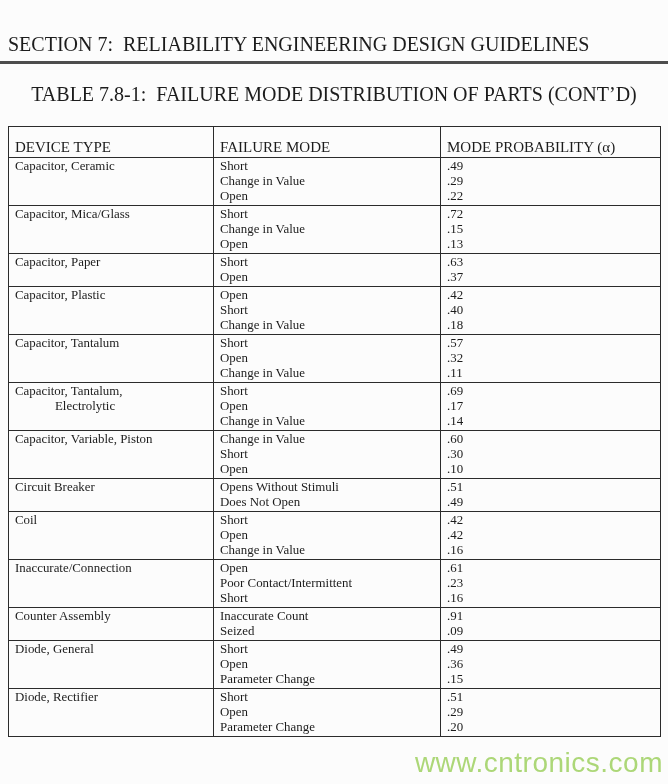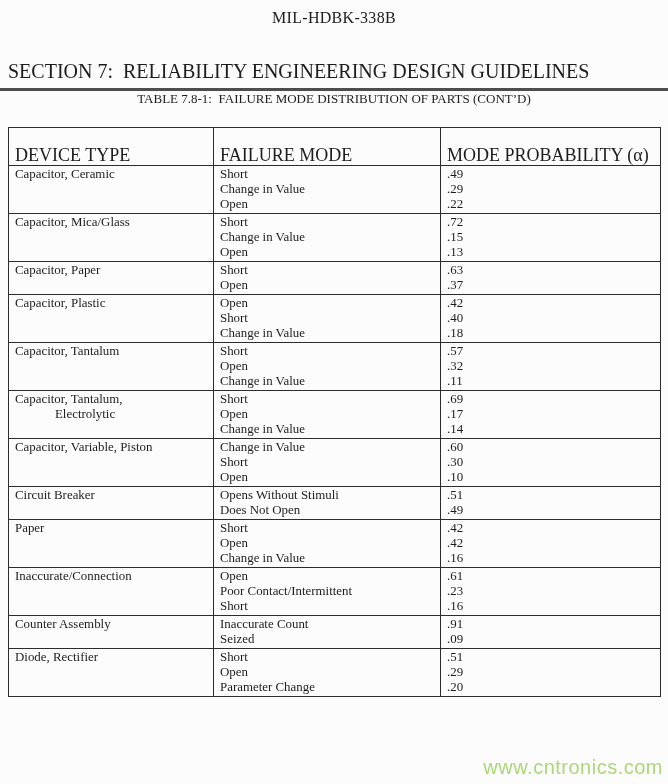--- a/index.html
+++ b/index.html
@@ -24,22 +24,23 @@
     white-space: pre-wrap;
   }
   .section-heading {
     margin-top: 33px;
     padding: 0 8px 5px 8px;
     font-size: 20px;
     border-bottom: 3px solid #4d4d4d;
     white-space: pre-wrap;
   }
   .table-title {
+    margin-top: 19px;
     text-align: center;
-    font-size: 13px;
+    font-size: 20px;
     white-space: pre-wrap;
   }
   table.fm-table {
     margin: 20px 0 0 8px;
     width: 652px;
     border-collapse: collapse;
     table-layout: fixed;
   }
   table.fm-table col.c1 { width: 205px; }
   table.fm-table col.c2 { width: 227px; }
@@ -49,44 +50,43 @@
     vertical-align: top;
     font-weight: normal;
     text-align: left;
     padding: 1px 2px 1px 6px;
     font-size: 12.9px;
     line-height: 15px;
     white-space: pre-wrap;
   }
   table.fm-table th {
     height: 17px;
-    font-size: 18px;
+    font-size: 15px;
     line-height: 16px;
-    padding-top: 19px;
+    padding-top: 12px;
     padding-bottom: 1px;
   }
   td.mode-cell div, td.prob-cell div, td.device-cell div { line-height: 15px; }
   td.device-cell div.indent { padding-left: 40px; }
   td.prob-cell { padding-left: 48px; }
   .watermark {
     position: absolute;
     right: 5px;
     bottom: 5px;
     font-family: "Liberation Sans", sans-serif;
-    font-size: 20px;
+    font-size: 28px;
     letter-spacing: 0.5px;
     opacity: 0.85;
     pointer-events: none;
   }
 </style>
 </head>
 <body>
 
 <div class="page">
-  <div class="doc-title">MIL-HDBK-338B</div>
   <div class="section-heading">SECTION 7:  RELIABILITY ENGINEERING DESIGN GUIDELINES</div>
   <div class="table-title">TABLE 7.8-1:  FAILURE MODE DISTRIBUTION OF PARTS (CONT’D)</div>
 
   <table class="fm-table">
     <colgroup>
         <col class="c1">
         <col class="c2">
         <col class="c3">
       </colgroup>
     <thead>
@@ -131,35 +131,40 @@
           <td class="device-cell"><div>Capacitor, Variable, Piston</div></td>
           <td class="mode-cell"><div>Change in Value</div><div>Short</div><div>Open</div></td>
           <td class="prob-cell"><div>.60</div><div>.30</div><div>.10</div></td>
         </tr>
         <tr>
           <td class="device-cell"><div>Circuit Breaker</div></td>
           <td class="mode-cell"><div>Opens Without Stimuli</div><div>Does Not Open</div></td>
           <td class="prob-cell"><div>.51</div><div>.49</div></td>
         </tr>
         <tr>
-          <td class="device-cell"><div>Paper</div></td>
+          <td class="device-cell"><div>Coil</div></td>
           <td class="mode-cell"><div>Short</div><div>Open</div><div>Change in Value</div></td>
           <td class="prob-cell"><div>.42</div><div>.42</div><div>.16</div></td>
         </tr>
         <tr>
           <td class="device-cell"><div>Inaccurate/Connection</div></td>
           <td class="mode-cell"><div>Open</div><div>Poor Contact/Intermittent</div><div>Short</div></td>
           <td class="prob-cell"><div>.61</div><div>.23</div><div>.16</div></td>
         </tr>
         <tr>
           <td class="device-cell"><div>Counter Assembly</div></td>
           <td class="mode-cell"><div>Inaccurate Count</div><div>Seized</div></td>
           <td class="prob-cell"><div>.91</div><div>.09</div></td>
         </tr>
         <tr>
+          <td class="device-cell"><div>Diode, General</div></td>
+          <td class="mode-cell"><div>Short</div><div>Open</div><div>Parameter Change</div></td>
+          <td class="prob-cell"><div>.49</div><div>.36</div><div>.15</div></td>
+        </tr>
+        <tr>
           <td class="device-cell"><div>Diode, Rectifier</div></td>
           <td class="mode-cell"><div>Short</div><div>Open</div><div>Parameter Change</div></td>
           <td class="prob-cell"><div>.51</div><div>.29</div><div>.20</div></td>
         </tr>
       </tbody>
   </table>
 
   <div class="watermark" style="color: rgb(159, 209, 97);">www.cntronics.com</div>
 </div>
 

